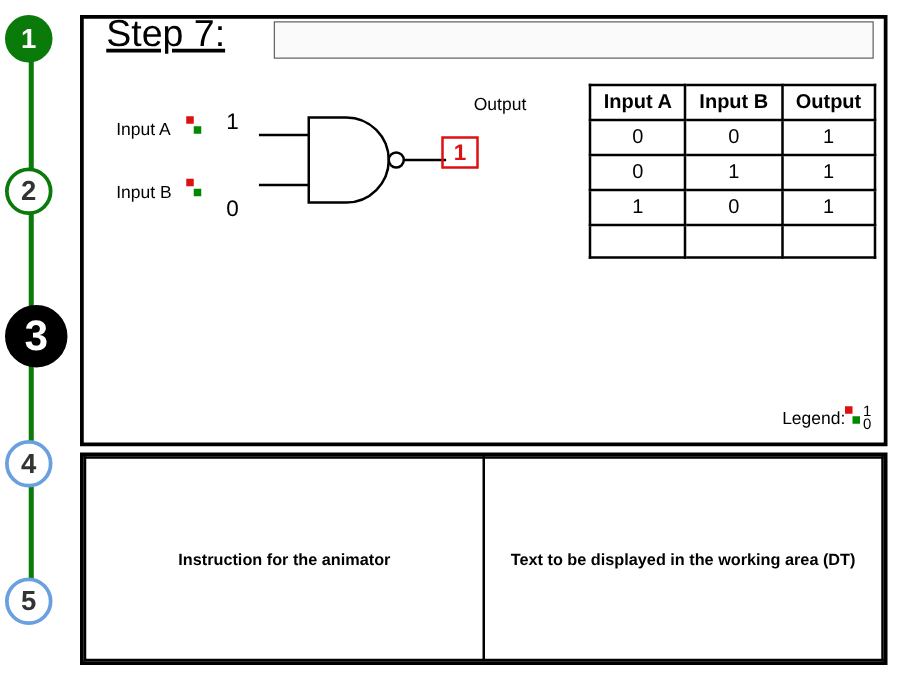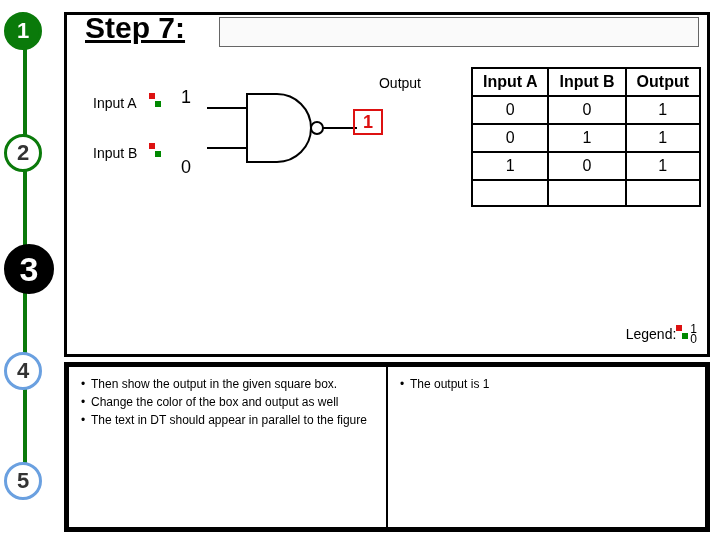--- a/index.html
+++ b/index.html
@@ -12,21 +12,21 @@
   .badge.blue{border-color:#6aa0e0;color:#333}
   .badge.b1{top:8px;background:#0a7a0a;color:#fff}
   .badge.b2{top:130px}
   .badge.b3{top:240px;width:50px;height:50px;border-radius:25px;background:#000;color:#fff;border-color:#000;font-size:34px}
   .badge.b4{top:348px}
   .badge.b5{top:458px}
   .vline{position:absolute;left:19px;top:40px;width:4px;height:450px;background:#0a7a0a;z-index:1}
 
   
   .panel-top{position:absolute;left:60px;right:6px;top:8px;height:345px;border:3px solid #000}
-  .step-title{position:absolute;left:18px;top:-4px;font-size:30px;font-weight:700;text-decoration:underline}
+  .step-title{position:absolute;left:18px;top:-4px;font-size:30px;font-weight:400;text-decoration:underline}
   .title-box{position:absolute;left:152px;top:2px;right:8px;height:30px;border:1px solid #666;background:#fafafa}
 
   
   table.tt{position:absolute;right:6px;top:52px;border-collapse:collapse}
   table.tt th,table.tt td{border:2px solid #000;padding:4px 10px;font-size:16px;text-align:center;height:26px}
   table.tt th{font-weight:700}
   table.tt td.empty{height:26px}
 
   
   .gate-area{position:absolute;left:16px;top:60px;width:360px;height:150px}
@@ -138,31 +138,21 @@
       <div class="lvals">
         <div>1</div>
         <div>0</div>
       </div>
     </div>
   </div>
 
   <div class="panel-bot">
     <table class="inst">
       <tbody>
-      <tr>
-        <td>
-          <ul class="b">
-            <li>Then show the output in the given square box.</li>
-            <li>Change the color of the box and output as well</li>
-            <li>The text in DT should appear  in parallel to the figure</li>
-          </ul>
-        </td>
-        <td>
-          <ul class="b">
-            <li>The output is 1</li>
-          </ul>
-        </td>
+          <tr>
+        <th>Instruction for the animator</th>
+        <th>Text to be displayed in the working area (DT)</th>
       </tr>
     </tbody>
       </table>
   </div>
 
 </div>
 
 </body></html>

